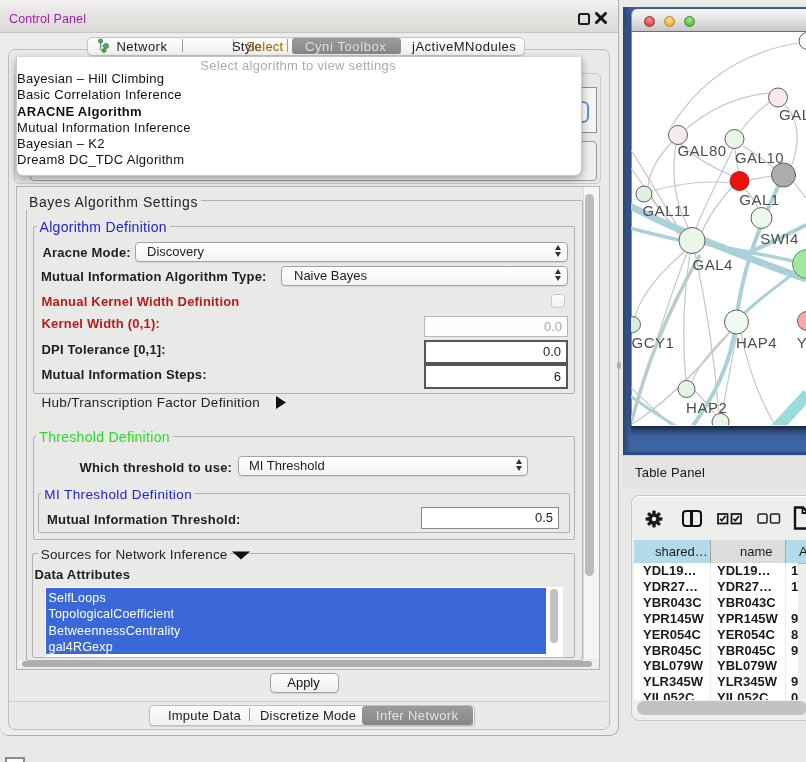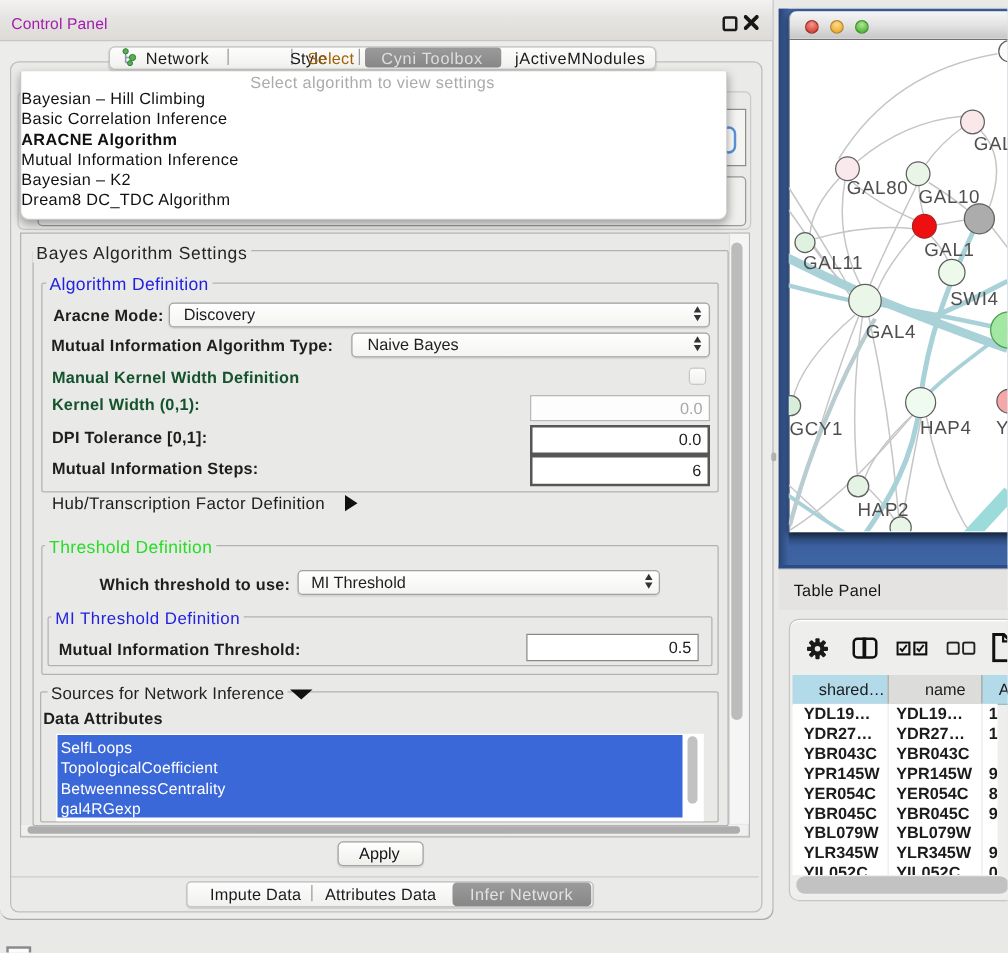--- a/index.html
+++ b/index.html
@@ -1,21 +1,21 @@
 <!DOCTYPE html>
 <html><head>
 <meta charset="utf-8">
 <style>
   html,body{margin:0;padding:0;}
   body{width:806px;height:762px;overflow:hidden;background:#E9E9E7;
        font-family:"Liberation Sans", sans-serif;}
   .abs{position:absolute;}
   #page{position:relative;width:806px;height:762px;overflow:hidden;}
   .lbl{font-size:13px;font-weight:bold;color:#1e1e1e;letter-spacing:0.2px;white-space:nowrap;}
-  .dis{color:#14532d;}
+  .dis{color:#b91c1c;}
   .combo{background:linear-gradient(#ffffff,#f4f4f2);border:1px solid #a2a2a2;border-radius:4px;box-shadow:0 1px 1px rgba(0,0,0,0.08);}
   .cfield{background:#fff;border:1px solid #b8b8b8;font-size:13px;text-align:right;color:#1e1e1e;white-space:nowrap;}
   .uarr{width:0;height:0;border-left:3.5px solid transparent;border-right:3.5px solid transparent;border-bottom:5px solid #333;}
   .darr{width:0;height:0;border-left:3.5px solid transparent;border-right:3.5px solid transparent;border-top:5px solid #333;}
   .grp{border:1px solid #b2b2b2;border-radius:2px;}
   .gtitle{font-size:13.5px;letter-spacing:0.4px;background:#E9E9E7;padding:0 3px;white-space:nowrap;}
   .sep{width:1px;background:#9a9a9a;}
 </style>
 </head>
 <body>
@@ -126,21 +126,21 @@
 
   <div class="abs" style="left:9px;top:701px;width:598px;height:1px;background:#cbcbcb;"></div>
 
   <div class="abs" style="left:270px;top:673px;width:67px;height:18px;background:linear-gradient(#ffffff,#efefeb);border:1px solid #a2a2a2;border-radius:4.5px;box-shadow:0 1px 1px rgba(0,0,0,0.1);"></div>
   <div class="abs" style="left:270px;top:675px;width:67px;text-align:center;font-size:13px;color:#141414;">Apply</div>
 
   <div class="abs" style="left:148.5px;top:705px;width:324px;height:19px;background:linear-gradient(#fdfdfd,#f0f0ee);border:1px solid #bdbdbd;border-radius:4px;box-shadow:0 1px 1px rgba(0,0,0,0.12);"></div>
   <div class="abs" style="left:361.5px;top:705.5px;width:111px;height:19px;background:linear-gradient(#9b9b9b,#878787);border-radius:3.5px;"></div>
   <div class="abs sep" style="left:248.5px;top:708px;height:13px;"></div>
   <div class="abs" style="left:168px;top:708px;font-size:13px;color:#1a1a1a;letter-spacing:0.2px;">Impute Data</div>
-  <div class="abs" style="left:260px;top:708px;font-size:13px;color:#1a1a1a;letter-spacing:0.2px;">Attributes Data</div>
+  <div class="abs" style="left:260px;top:708px;font-size:13px;color:#1a1a1a;letter-spacing:0.2px;">Discretize Mode</div>
   <div class="abs" style="left:376px;top:708px;font-size:13px;color:#e2e2e2;letter-spacing:0.4px;">Infer Network</div>
 
   <div class="abs" style="left:5px;top:757px;width:16px;height:10px;background:#fcfcfc;border:2px solid #8a8a8a;"></div>
 
   <div class="abs" style="left:16px;top:57px;width:564px;height:118px;background:#fff;border-radius:0 0 7px 7px;box-shadow:0 3px 8px rgba(0,0,0,0.35);border:1px solid #c9c9c9;border-top:none;"></div>
   <div class="abs" style="left:16px;top:58px;width:564px;text-align:center;font-size:13px;color:#ababab;letter-spacing:0.3px;">Select algorithm to view settings</div>
   <div class="abs" style="left:17px;top:71px;font-size:13px;color:#111;letter-spacing:0.3px;line-height:16.3px;white-space:nowrap;">Bayesian – Hill Climbing<br>Basic Correlation Inference<br><b>ARACNE Algorithm</b><br>Mutual Information Inference<br>Bayesian – K2<br>Dream8 DC_TDC Algorithm</div>
 
   <div class="abs" style="left:623px;top:7px;width:183px;height:448px;background:#3E62A2;"></div>
   <div class="abs" style="left:623px;top:7px;width:8px;height:448px;background:linear-gradient(90deg,#2a4573,#3E62A2);"></div>

